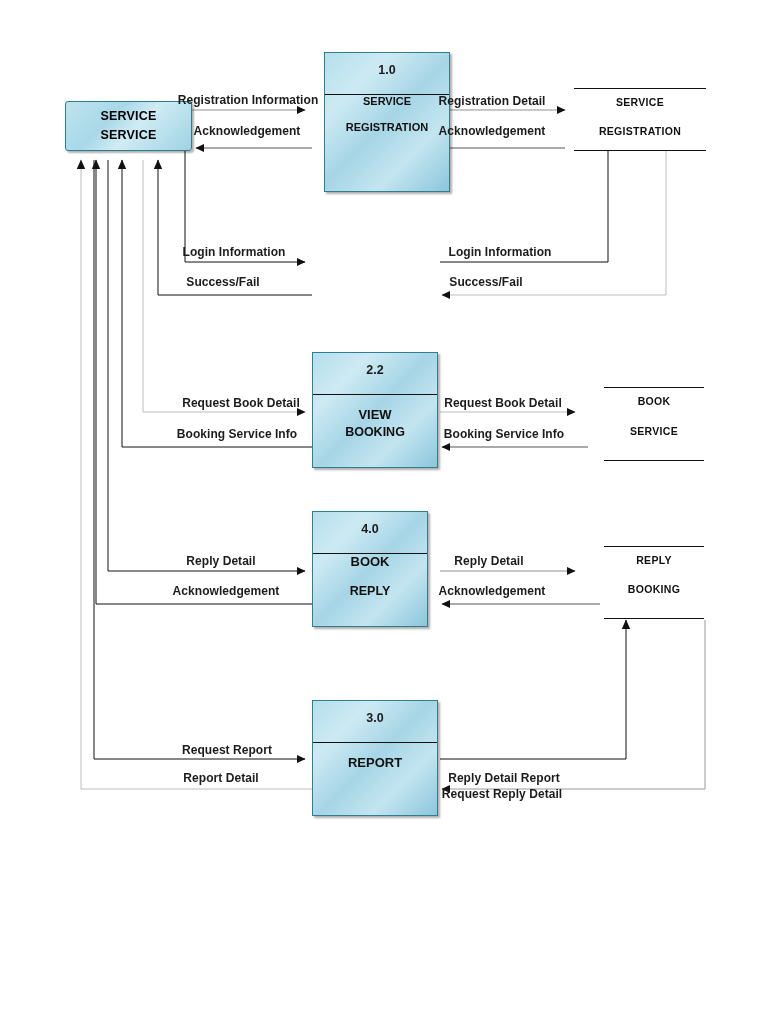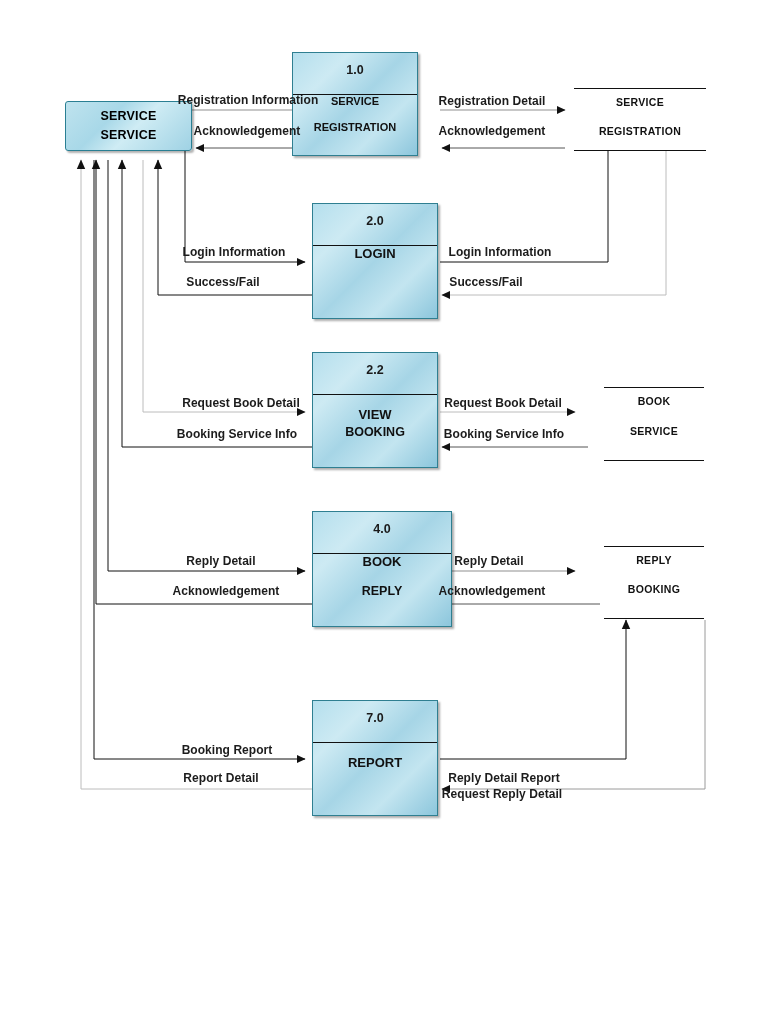--- a/index.html
+++ b/index.html
@@ -176,50 +176,44 @@
       <path d="M705,620 L705,789 L442,789" stroke="#9a9a9a" marker-end="url(#ahL)"></path>
 
     </g>
   </svg>
 
   <div class="entity" style="left:65px; top:101px; width:127px; height:50px;">
     <span>SERVICE</span>
     <span>SERVICE</span>
   </div>
 
-  <div class="process" style="left:292px; top:52px; width:126px; height:104px;">
+  <div class="process" style="left:324px; top:52px; width:126px; height:140px;">
     <div class="pnum">1.0</div>
     <div class="pdiv" style="top:41px;"></div>
     <div class="pname" style="top:43px;">SERVICE</div>
     <div class="pname2" style="top:68px;">REGISTRATION</div>
   </div>
 
-  <div class="process" style="left:312px; top:203px; width:126px; height:116px;">
-    <div class="pnum">2.0</div>
-    <div class="pdiv" style="top:41px;"></div>
-    <div class="pname big" style="top:43px;">LOGIN</div>
-    <div class="pname2" style="top:70px;"></div>
-  </div>
 
   <div class="process" style="left:312px; top:352px; width:126px; height:116px;">
     <div class="pnum">2.2</div>
     <div class="pdiv" style="top:41px;"></div>
     <div class="pname big" style="top:43px;margin-top:12px;">VIEW</div>
     <div class="pname2" style="top:72px; font-size:12.5px;">BOOKING</div>
   </div>
 
-  <div class="process" style="left:312px; top:511px; width:140px; height:116px;">
+  <div class="process" style="left:312px; top:511px; width:116px; height:116px;">
     <div class="pnum">4.0</div>
     <div class="pdiv" style="top:41px;"></div>
     <div class="pname big" style="top:43px;">BOOK</div>
     <div class="pname2" style="top:72px; font-size:12.5px;">REPLY</div>
   </div>
 
   <div class="process" style="left:312px; top:700px; width:126px; height:116px;">
-    <div class="pnum">7.0</div>
+    <div class="pnum">3.0</div>
     <div class="pdiv" style="top:41px;"></div>
     <div class="pname big" style="top:55px;">REPORT</div>
     <div class="pname2" style="top:70px;"></div>
   </div>
 
   <div class="store" style="left:574px; top:88px; width:132px; height:64px;">
     <div class="srule" style="top:0;"></div>
     <div class="stext" style="top:8px;">SERVICE</div>
     <div class="stext" style="top:37px;">REGISTRATION</div>
     <div class="srule" style="top:62px;"></div>
@@ -244,21 +238,21 @@
 
   <div class="flabel c" style="left:234px; top:245px;">Login Information</div>
   <div class="flabel c" style="left:223px; top:275px;">Success/Fail</div>
 
   <div class="flabel c" style="left:241px; top:396px;">Request Book Detail</div>
   <div class="flabel c" style="left:237px; top:427px;">Booking Service Info</div>
 
   <div class="flabel c" style="left:221px; top:554px;">Reply Detail</div>
   <div class="flabel c" style="left:226px; top:584px;">Acknowledgement</div>
 
-  <div class="flabel c" style="left:227px; top:743px;">Booking Report</div>
+  <div class="flabel c" style="left:227px; top:743px;">Request Report</div>
   <div class="flabel c" style="left:221px; top:771px;">Report Detail</div>
 
   <div class="flabel c" style="left:492px; top:94px;">Registration Detail</div>
   <div class="flabel c" style="left:492px; top:124px;">Acknowledgement</div>
 
   <div class="flabel c" style="left:500px; top:245px;">Login Information</div>
   <div class="flabel c" style="left:486px; top:275px;">Success/Fail</div>
 
   <div class="flabel c" style="left:503px; top:396px;">Request Book Detail</div>
   <div class="flabel c" style="left:504px; top:427px;">Booking Service Info</div>

